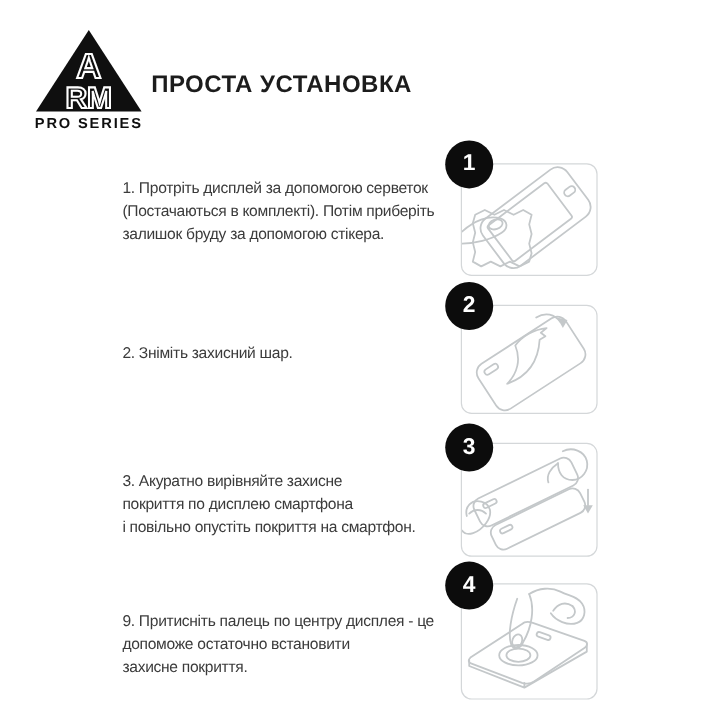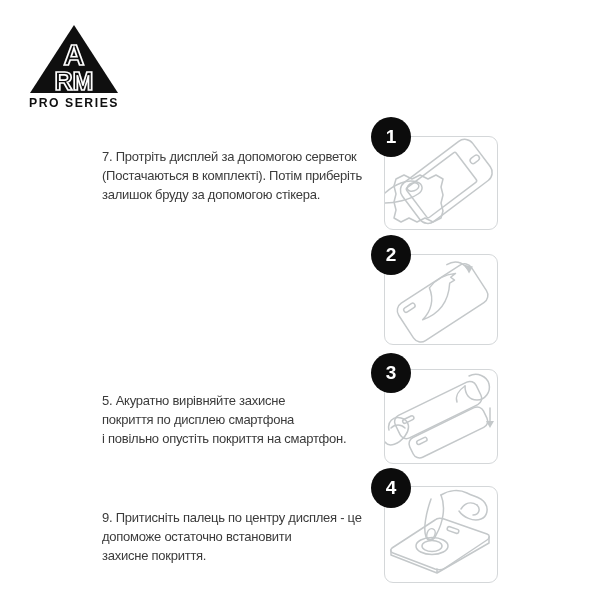--- a/index.html
+++ b/index.html
@@ -77,25 +77,27 @@
 
 <div class="page">
 
   <svg class="logo" viewBox="0 0 94 88">
     <polygon points="47,2 91,70 3,70" fill="#0f0f0f"></polygon>
     <text x="47" y="42" text-anchor="middle" font-size="29" font-weight="bold" fill="#0f0f0f" stroke="#ffffff" stroke-width="1.7">A</text>
     <text x="47" y="67" text-anchor="middle" font-size="25" font-weight="bold" fill="#0f0f0f" stroke="#ffffff" stroke-width="1.7">RM</text>
     <text x="47" y="84" text-anchor="middle" font-size="12" font-weight="bold" fill="#0f0f0f" letter-spacing="1.5" textLength="90" lengthAdjust="spacingAndGlyphs">PRO SERIES</text>
   </svg>
 
+  <div class="page-title">ПРОСТА УСТАНОВКА</div>
 
-  <div class="step-text t1">7. Протріть дисплей за допомогою серветок
+  <div class="step-text t1">1. Протріть дисплей за допомогою серветок
 (Постачаються в комплекті). Потім приберіть
 залишок бруду за допомогою стікера.</div>
-  <div class="step-text t3">5. Акуратно вирівняйте захисне
+  <div class="step-text t2">2. Зніміть захисний шар.</div>
+  <div class="step-text t3">3. Акуратно вирівняйте захисне
 покриття по дисплею смартфона
 і повільно опустіть покриття на смартфон.</div>
   <div class="step-text t4">9. Притисніть палець по центру дисплея - це
 допоможе остаточно встановити
 захисне покриття.</div>
 
   <div class="badge b1">
     <span>1</span>
   </div>
   <div class="badge b2">

